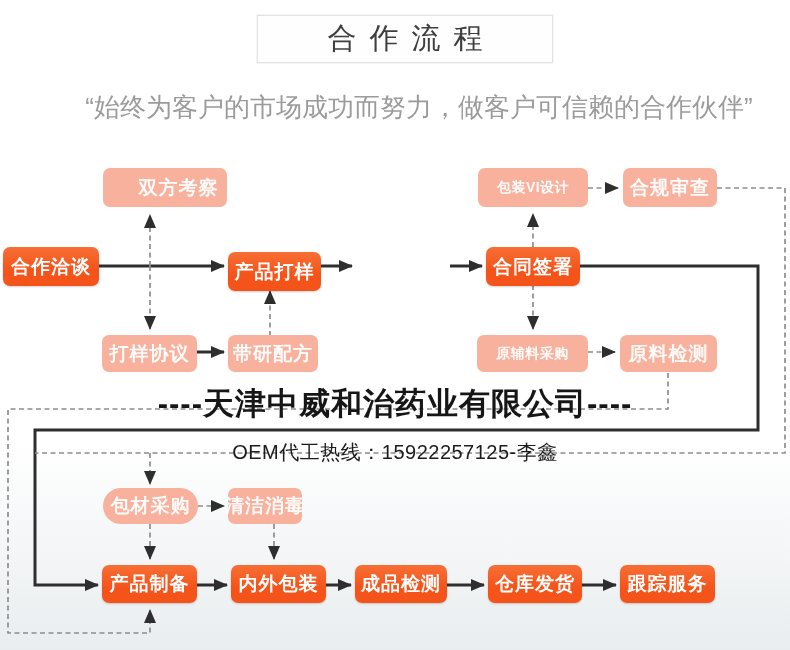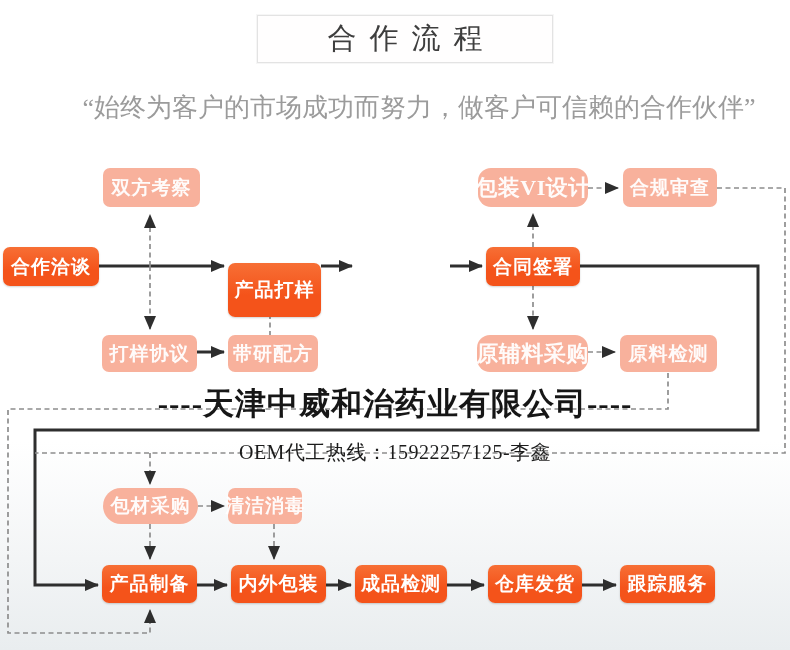--- a/index.html
+++ b/index.html
@@ -1,41 +1,40 @@
 <!DOCTYPE html>
 <html style="--primary: #f4531a; --primary-light: #f76f35; --secondary: #f8b19c; --line: #2e2e2e; --dashed: #8d8d8d;"><head>
 <meta charset="utf-8">
 <style>
   html,body{margin:0;padding:0;}
   body{font-family:"Liberation Sans","DejaVu Sans",sans-serif;}
   .stage{
     position:relative;width:790px;height:650px;overflow:hidden;
     background:linear-gradient(180deg,#ffffff 0%,#ffffff 68%,#f3f5f6 86%,#e9edef 100%);
-    font-family:Liberation Serif, serif;
   }
   .connectors{position:absolute;left:0;top:0;z-index:1;}
   .title-box{
     position:absolute;left:257px;top:15px;width:296px;height:48px;z-index:3;
     background:#fffefe;border:1px solid #e3e3e3;box-shadow:0 0 0 1px #f6f6f6;
     display:flex;align-items:center;justify-content:center;
     font-size:29px;color:#3e3e3e;letter-spacing:13px;padding-left:13px;box-sizing:border-box;
   }
   .subtitle{
     position:absolute;left:0;top:90px;width:790px;z-index:3;
     text-align:center;padding-left:48px;box-sizing:border-box;
     font-size:26px;color:#9b9b9b;
   }
   .node{
     position:absolute;z-index:2;border-radius:7px;
     display:flex;align-items:center;justify-content:center;
     font-weight:bold;font-size:19px;letter-spacing:1px;white-space:nowrap;
   }
   .node.dark{background:linear-gradient(180deg,var(--primary-light) 0%,var(--primary) 60%);color:#ffffff;box-shadow:0 1px 2px rgba(0,0,0,0.18);}
   .node.light{background:var(--secondary);color:rgba(255,255,255,0.95);}
-  .node.sm{font-size:22px;letter-spacing:0.5px;border-radius:13px;}
+  .node.sm{font-size:14px;letter-spacing:0.5px;}
   .wm-company{
     position:absolute;left:0;top:383px;width:790px;z-index:4;text-align:center;
     font-size:31px;font-weight:bold;color:#161616;letter-spacing:1px;
   }
   .wm-hotline{
     position:absolute;left:0;top:439px;width:790px;z-index:4;text-align:center;
     font-size:20px;color:#1c1c1c;letter-spacing:0.5px;
   }
 </style>
 </head>
@@ -78,26 +77,26 @@
       <line x1="274" y1="524" x2="274" y2="559" marker-end="url(#ah)"></line>
     </g>
   </svg>
 
   <div class="title-box">
     <span>合作流程</span>
   </div>
 
   <div class="subtitle">“始终为客户的市场成功而努力，做客户可信赖的合作伙伴”</div>
 
-  <div class="node light" style="left:103px;top:168px;width:97px;height:39px;">双方考察</div>
+  <div class="node light" style="left:103px;top:168px;width:97px;height:39px;padding-left:27px;">双方考察</div>
   <div class="node light sm" style="left:478px;top:168px;width:110px;height:39px;">包装VI设计</div>
   <div class="node light" style="left:623px;top:168px;width:94px;height:39px;">合规审查</div>
 
   <div class="node dark" style="left:3px;top:247px;width:96px;height:39px;">合作洽谈</div>
-  <div class="node dark" style="left:228px;top:263px;width:93px;height:54px;">产品打样</div>
+  <div class="node dark" style="left:228px;top:252px;width:93px;height:39px;">产品打样</div>
   <div class="node dark" style="left:486px;top:247px;width:94px;height:39px;">合同签署</div>
 
   <div class="node light" style="left:102px;top:335px;width:95px;height:37px;">打样协议</div>
   <div class="node light" style="left:228px;top:335px;width:90px;height:37px;text-align:center;">带研配方</div>
   <div class="node light sm" style="left:477px;top:335px;width:111px;height:37px;">原辅料采购</div>
   <div class="node light" style="left:620px;top:335px;width:97px;height:37px;">原料检测</div>
 
   <div class="wm-company">----天津中威和治药业有限公司----</div>
   <div class="wm-hotline">OEM代工热线：15922257125-李鑫</div>
 

